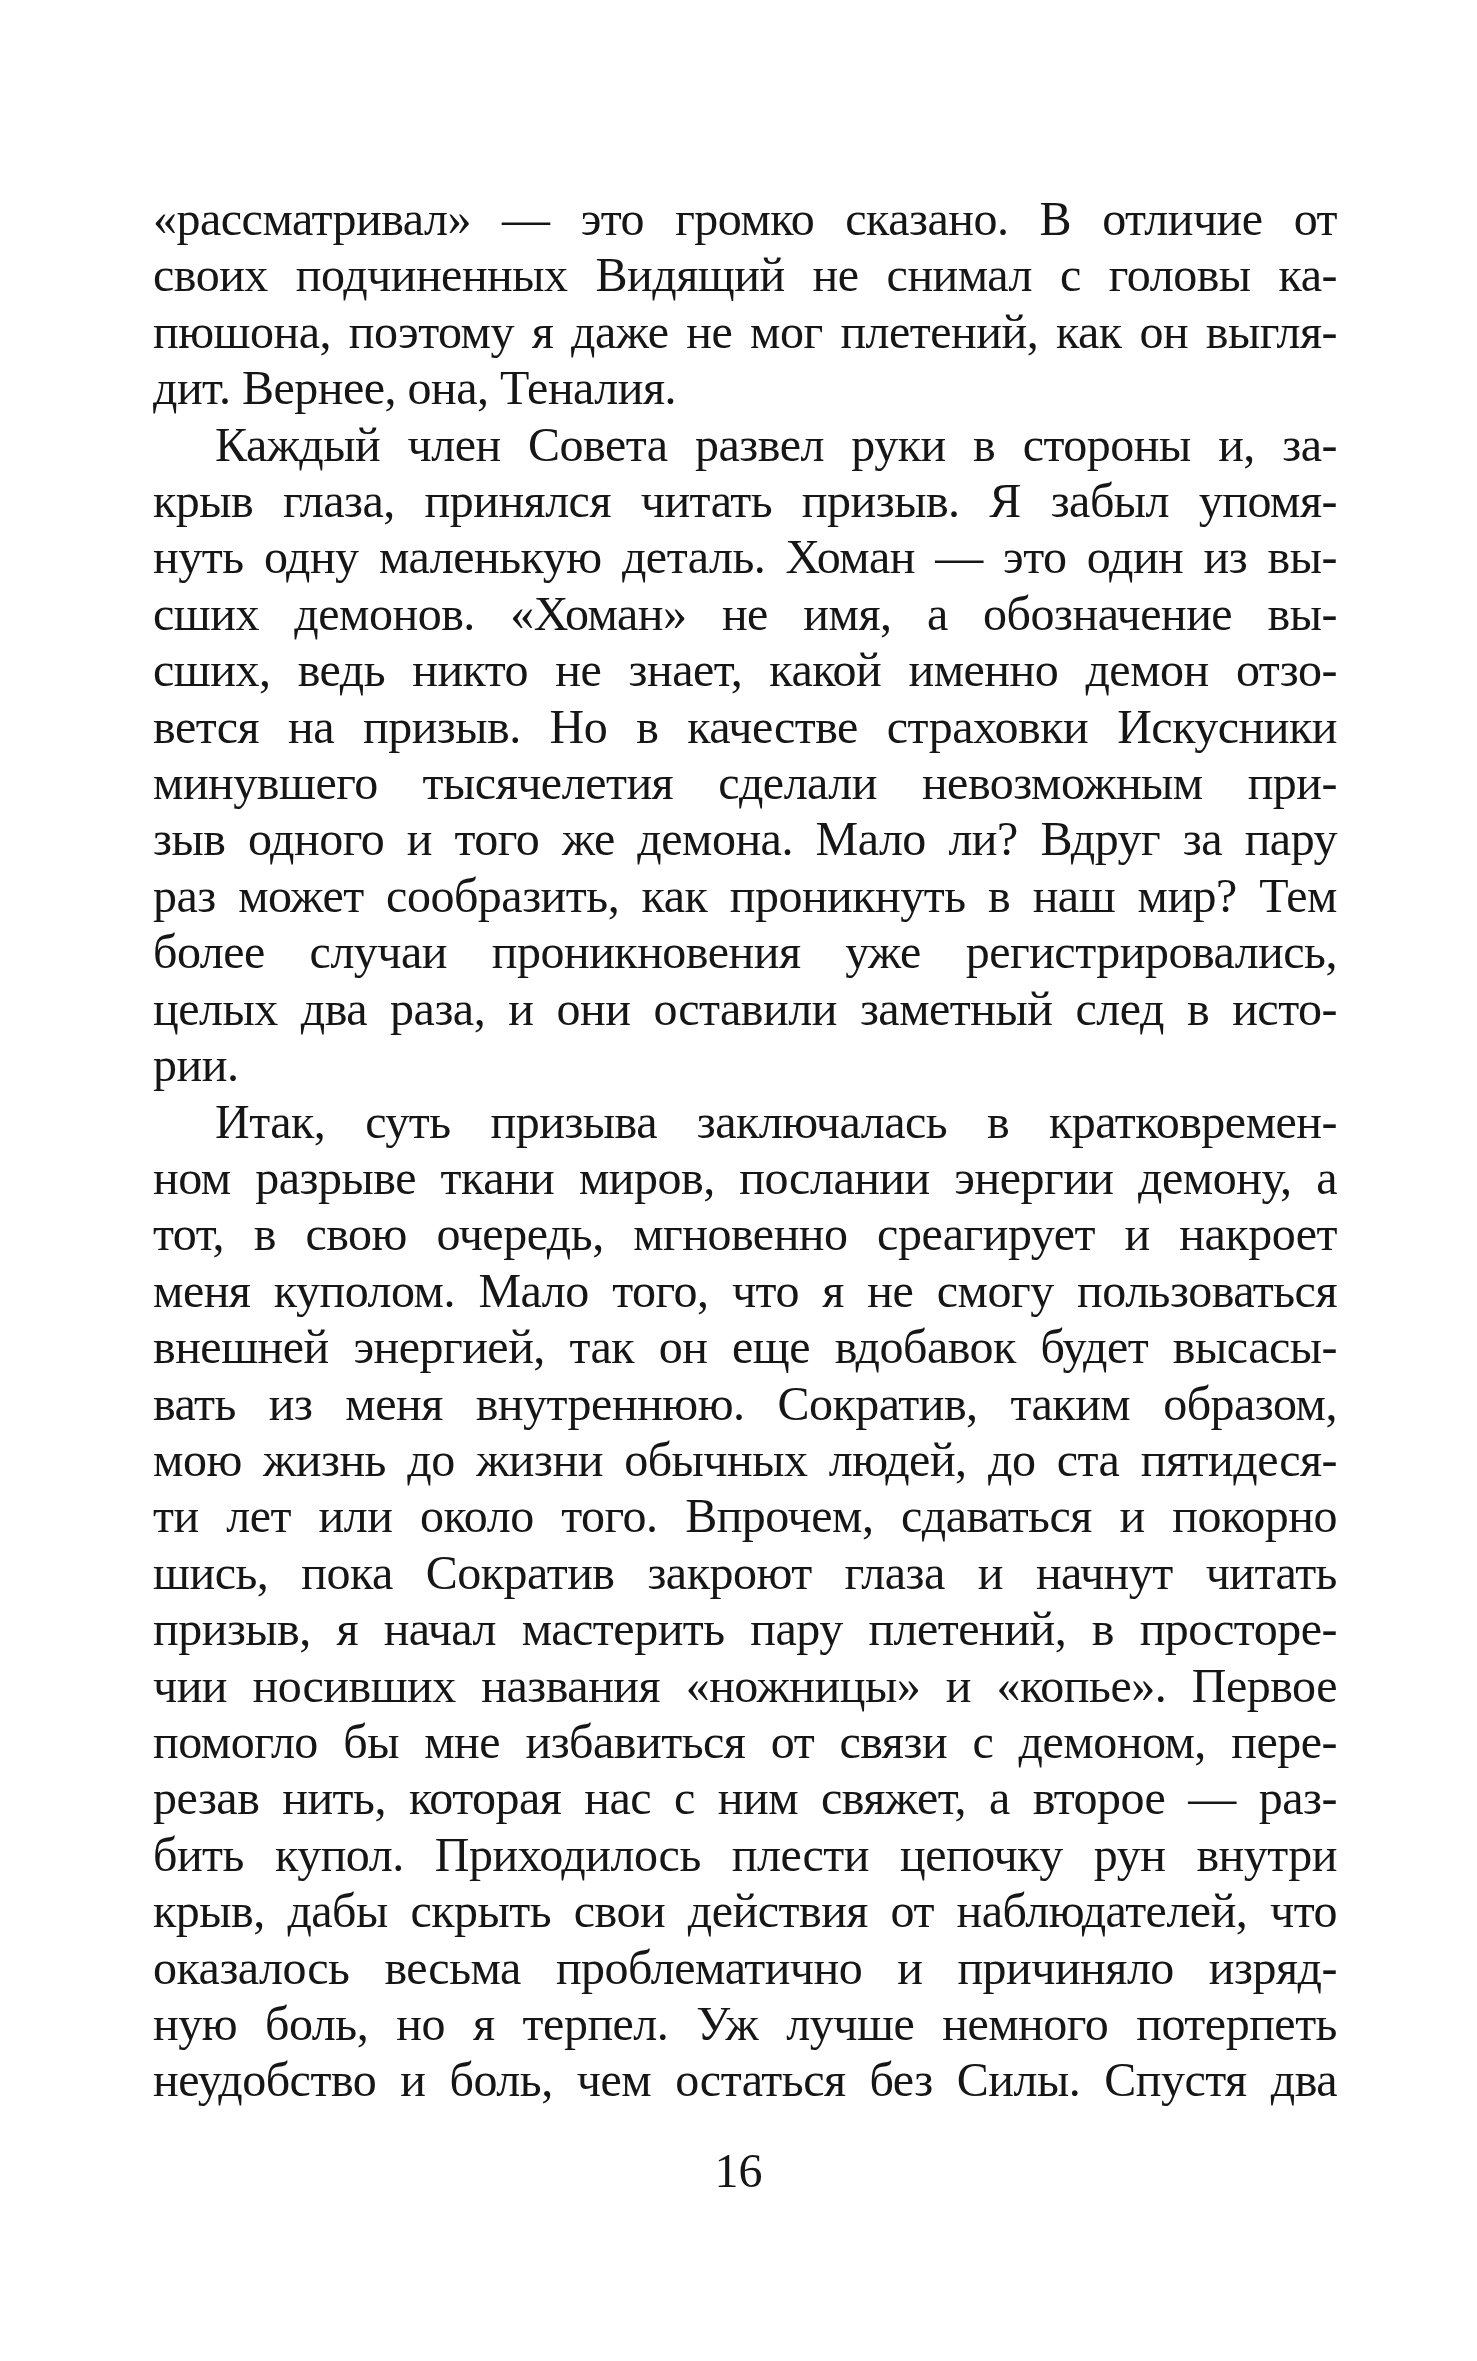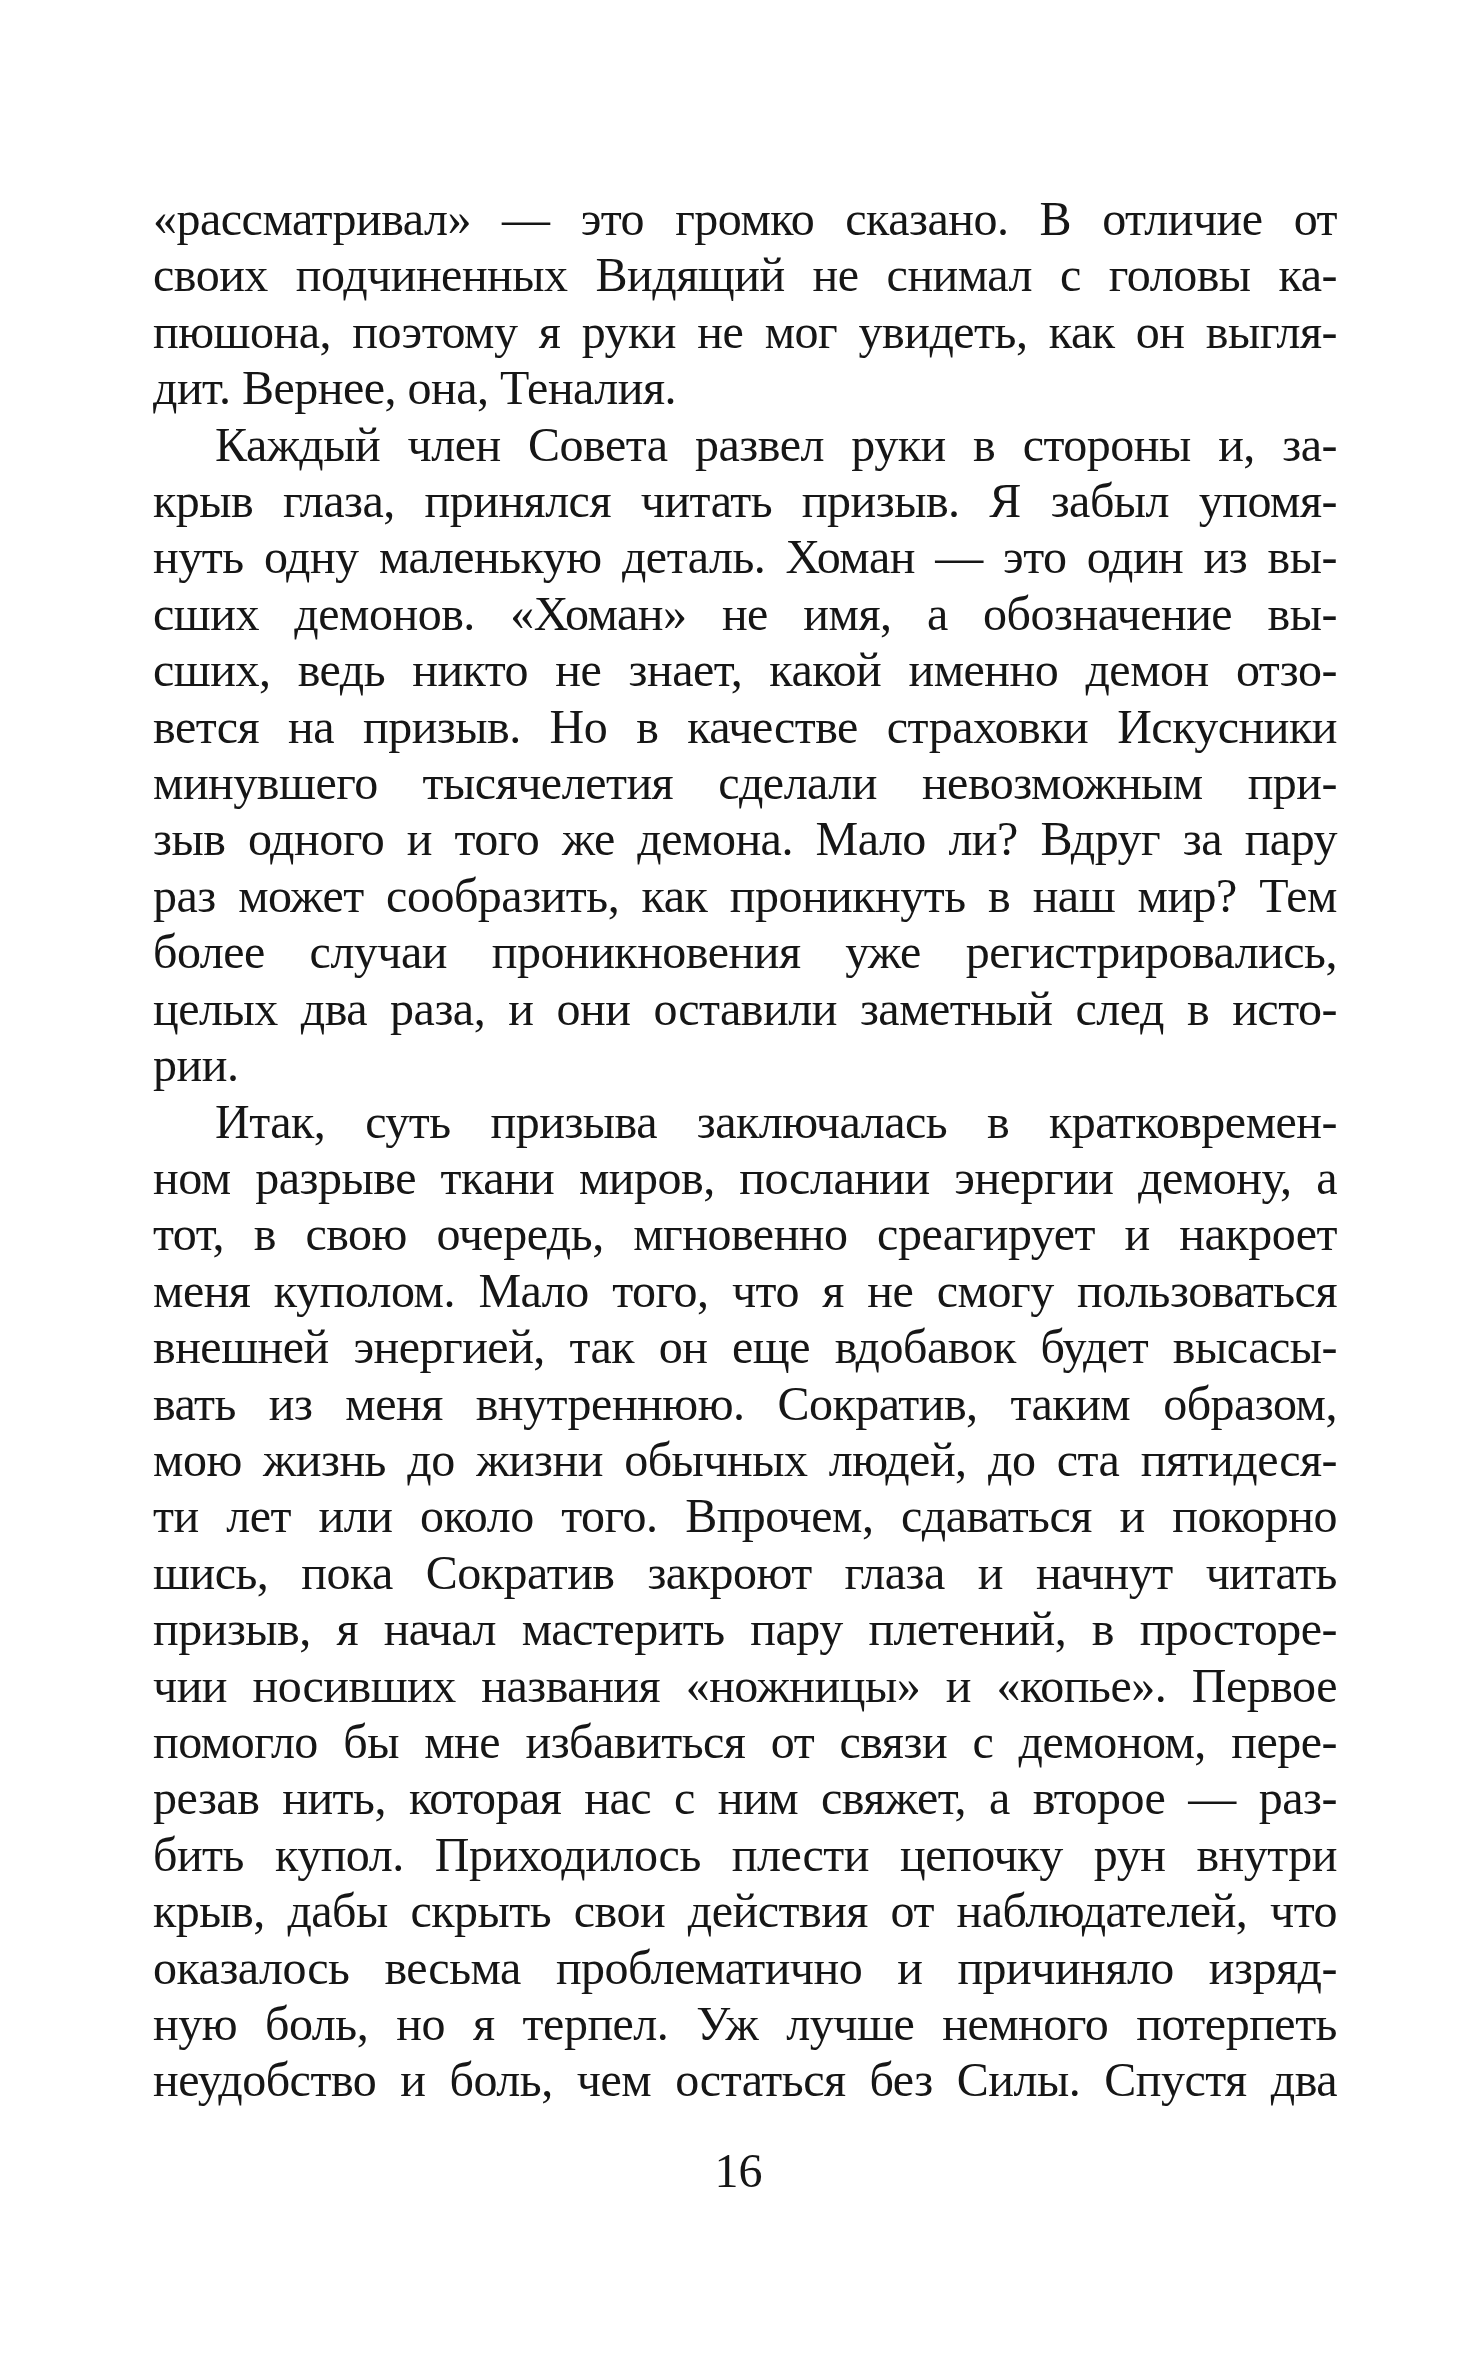--- a/index.html
+++ b/index.html
@@ -54,21 +54,21 @@
     letter-spacing: 0;
   }
 </style>
 </head>
 <body>
 
 <div class="page">
   <div class="text-block">
       <div class="line">«рассматривал» — это громко сказано. В отличие от</div>
       <div class="line">своих подчиненных  Видящий не снимал с головы ка-</div>
-      <div class="line">пюшона, поэтому я руки не мог увидеть, как он выгля-</div>
+      <div class="line">пюшона, поэтому я даже не мог плетений, как он выгля-</div>
       <div class="line para-end">дит. Вернее, она, Теналия.</div>
       <div class="line indent">Каждый член Совета развел руки в стороны и, за-</div>
       <div class="line">крыв глаза, принялся читать призыв. Я забыл упомя-</div>
       <div class="line">нуть одну маленькую деталь. Хоман — это один из вы-</div>
       <div class="line">сших демонов. «Хоман» не имя, а обозначение вы-</div>
       <div class="line">сших, ведь никто не знает, какой именно демон отзо-</div>
       <div class="line">вется на призыв. Но в качестве страховки Искусники</div>
       <div class="line">минувшего тысячелетия сделали невозможным при-</div>
       <div class="line">зыв одного и того же демона. Мало ли? Вдруг за пару</div>
       <div class="line">раз может сообразить, как проникнуть в наш мир? Тем</div>

